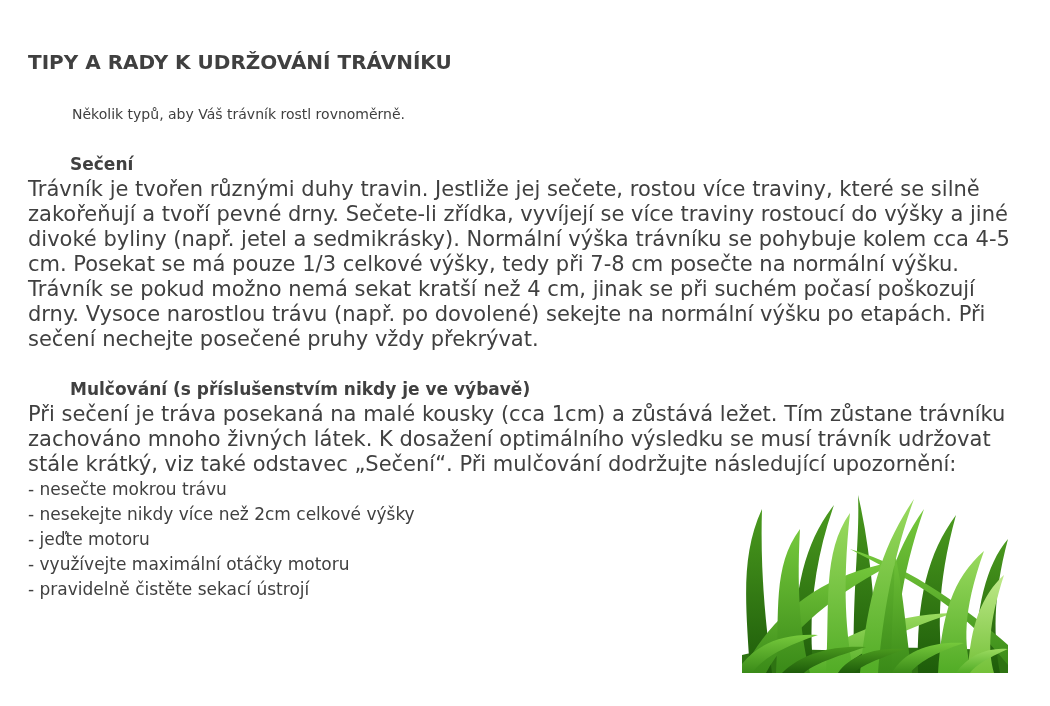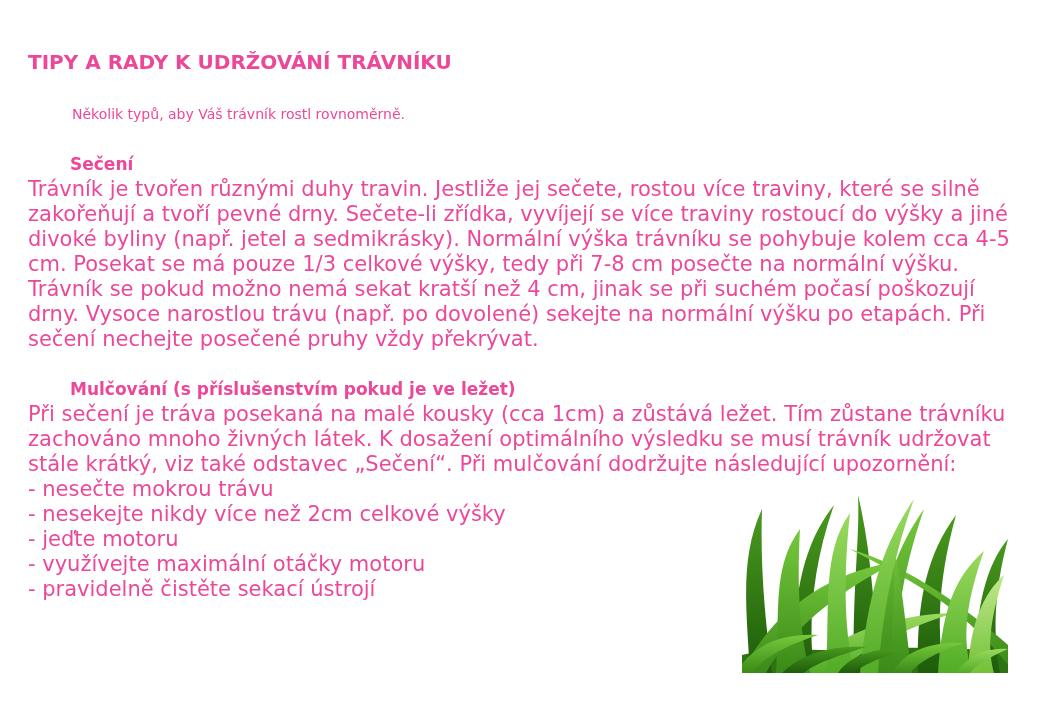--- a/index.html
+++ b/index.html
@@ -3,21 +3,21 @@
 <meta charset="utf-8">
 <style>
   * { margin: 0; padding: 0; box-sizing: border-box; }
   html, body { background: #ffffff; }
   .page {
     position: relative;
     width: 1050px;
     height: 706px;
     background: #ffffff;
     font-family: "DejaVu Sans", "Liberation Sans", sans-serif;
-    color: #ec4899;
+    color: #404040;
     overflow: hidden;
   }
   .content {
     position: absolute;
     left: 28px;
     top: 50px;
     width: 985px;
   }
   .doc-title {
     font-size: 20px;
@@ -37,21 +37,21 @@
     font-weight: bold;
     margin-left: 42px;
   }
   .section-body {
     font-size: 21px;
     line-height: 25px;
     margin-bottom: 25px;
   }
   .section-body.no-gap { margin-bottom: 0; }
   .bullet-line {
-    font-size: 21px;
+    font-size: 17px;
     line-height: 25px;
   }
   .grass-wrap {
     position: absolute;
     left: 742px;
     top: 495px;
     width: 266px;
     height: 178px;
   }
   .grass-wrap svg { display: block; width: 100%; height: 100%; }
@@ -65,21 +65,21 @@
     <div class="doc-title">TIPY A RADY K UDRŽOVÁNÍ TRÁVNÍKU</div>
 
     <div class="intro">Několik typů, aby Váš trávník rostl rovnoměrně.</div>
 
     <div>
       <div class="section-heading">Sečení</div>
       <div class="section-body">Trávník je tvořen různými duhy travin. Jestliže jej sečete, rostou více traviny, které se silně zakořeňují a tvoří pevné drny. Sečete-li zřídka, vyvíjejí se více traviny rostoucí do výšky a jiné divoké byliny (např. jetel a sedmikrásky). Normální výška trávníku se pohybuje kolem cca 4-5 cm. Posekat se má pouze 1/3 celkové výšky, tedy při 7-8 cm posečte na normální výšku. Trávník se pokud možno nemá sekat kratší než 4 cm, jinak se při suchém počasí poškozují drny. Vysoce narostlou trávu (např. po dovolené) sekejte na normální výšku po etapách. Při sečení nechejte posečené pruhy vždy překrývat.</div>
     </div>
 
     <div>
-      <div class="section-heading">Mulčování (s příslušenstvím pokud je ve ležet)</div>
+      <div class="section-heading">Mulčování (s příslušenstvím nikdy je ve výbavě)</div>
       <div class="section-body no-gap">Při sečení je tráva posekaná na malé kousky (cca 1cm) a zůstává ležet. Tím zůstane trávníku zachováno mnoho živných látek. K dosažení optimálního výsledku se musí trávník udržovat stále krátký, viz také odstavec „Sečení“. Při mulčování dodržujte následující upozornění:</div>
       <div>
         <div class="bullet-line">- nesečte mokrou trávu</div>
         <div class="bullet-line">- nesekejte nikdy více než 2cm celkové výšky</div>
         <div class="bullet-line">- jeďte motoru</div>
         <div class="bullet-line">- využívejte maximální otáčky motoru</div>
         <div class="bullet-line">- pravidelně čistěte sekací ústrojí</div>
       </div>
     </div>
 

